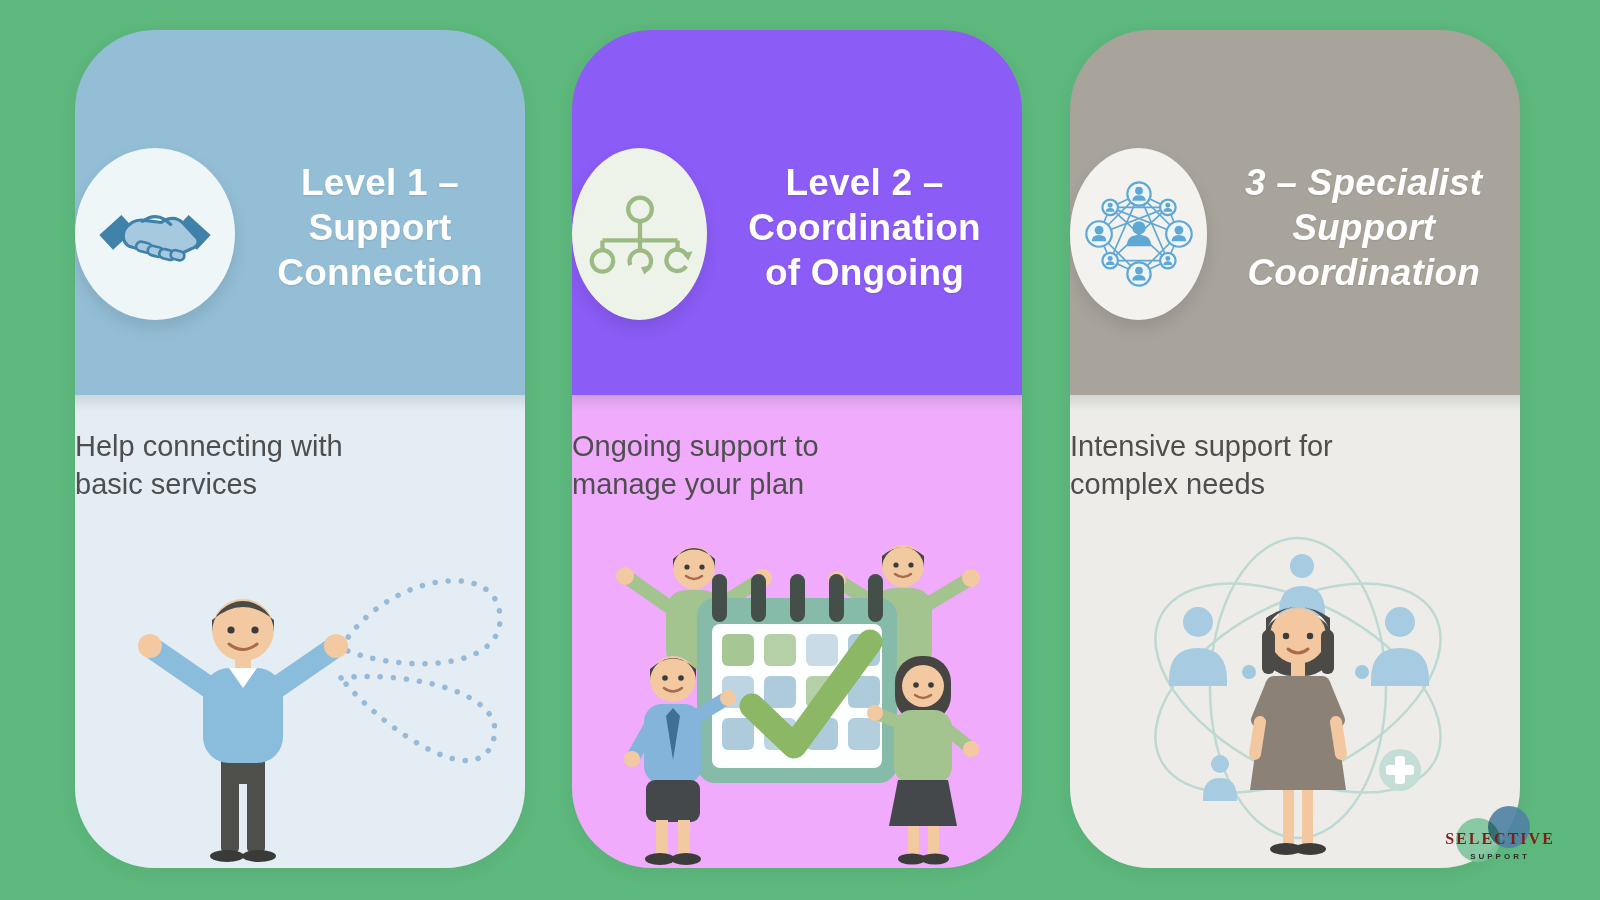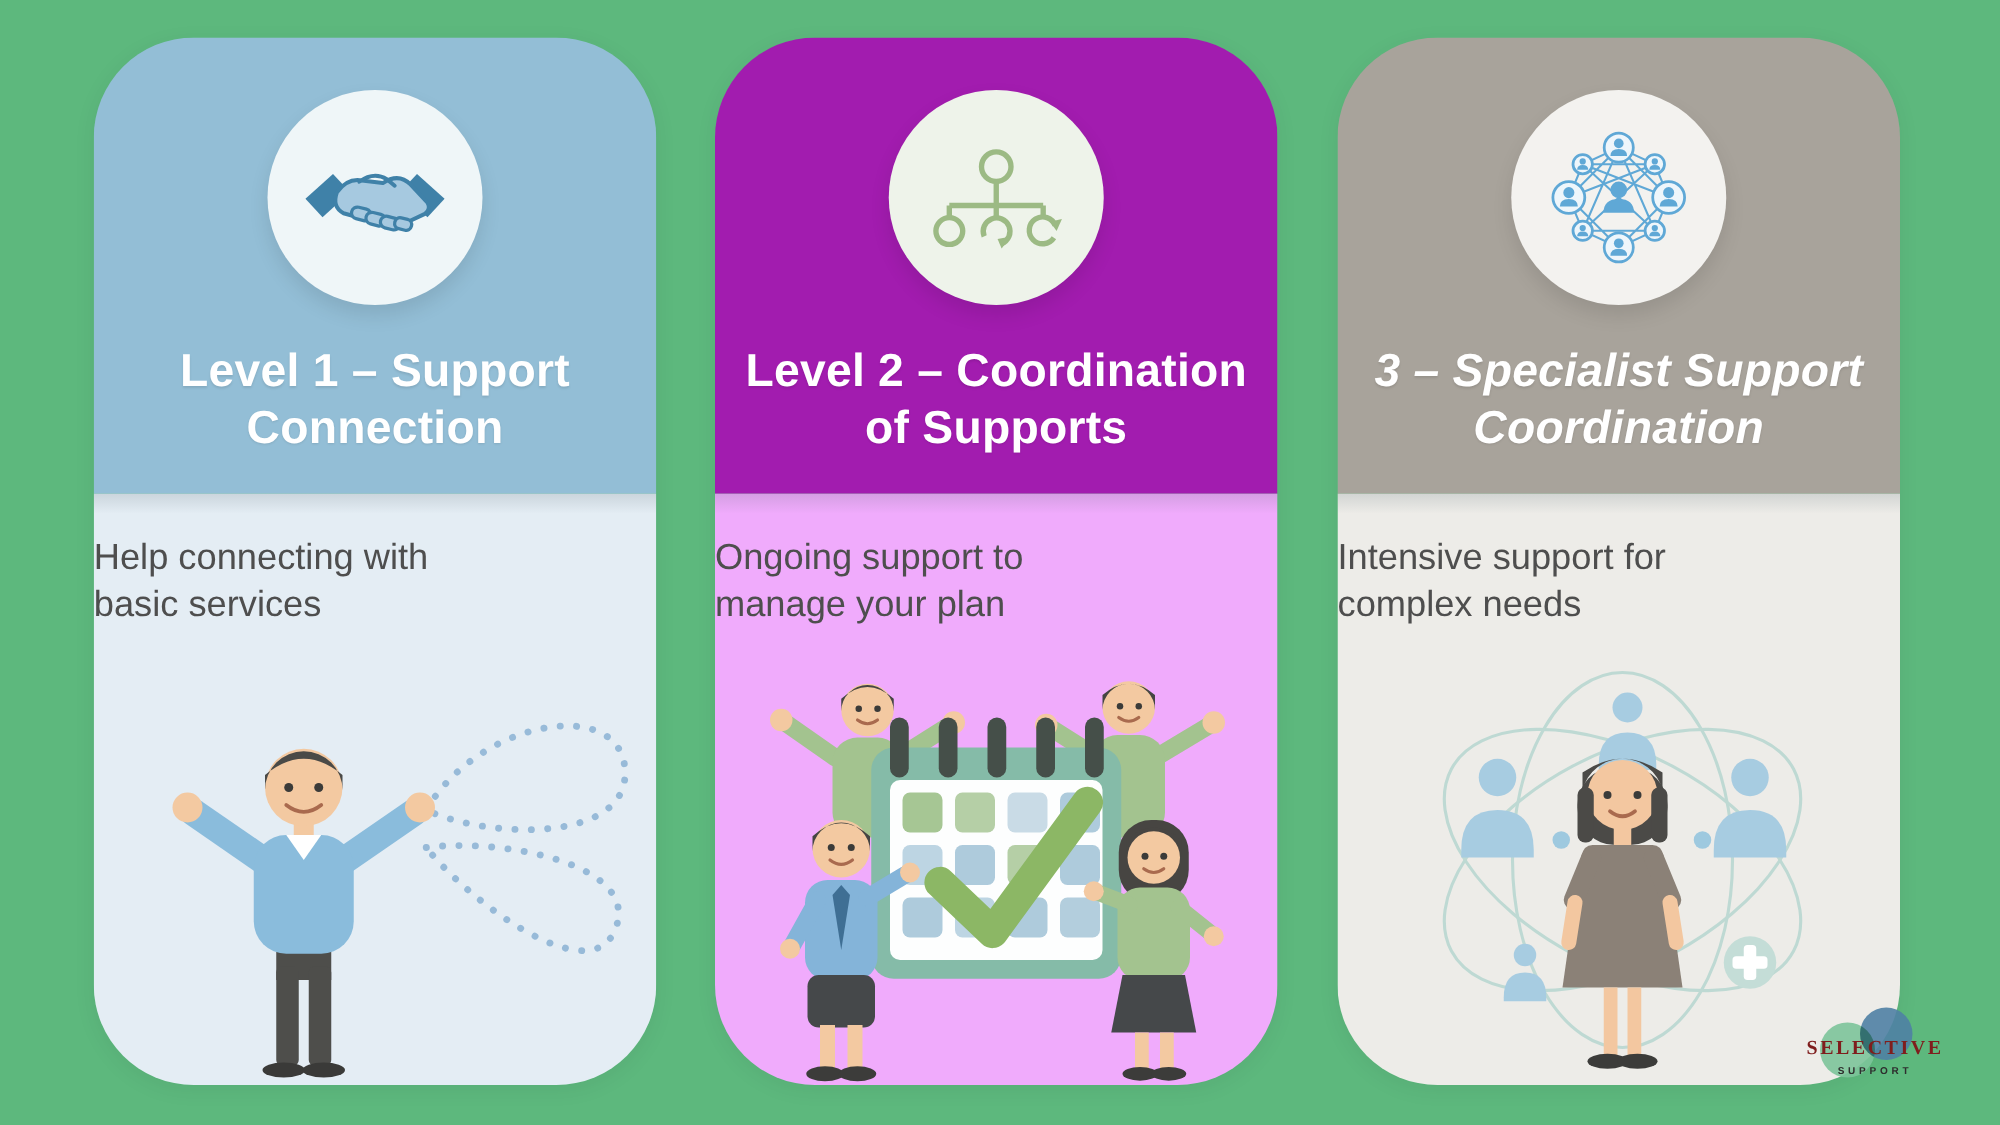--- a/index.html
+++ b/index.html
@@ -7,21 +7,21 @@
     position:relative;width:1600px;height:900px;overflow:hidden;
     background:#5db87d;
     font-family:"Liberation Sans",sans-serif;
   }
   .card{
     position:absolute;top:30px;width:450px;height:838px;
     border-radius:80px;overflow:hidden;
     box-shadow:0 4px 18px rgba(0,0,0,0.06);
   }
   .card-header{
-    height:365px;display:flex;flex-direction:column;align-items:center;
+    height:365px;display:flex;flex-direction:row;align-items:center;
   }
   .icon-circle{
     width:172px;height:172px;border-radius:50%;margin-top:42px;
     display:flex;align-items:center;justify-content:center;
     box-shadow:0 8px 16px rgba(0,0,0,0.10);
   }
   .card-title{
     margin-top:30px;font-size:37px;font-weight:bold;color:#ffffff;
     text-align:center;line-height:1.22;letter-spacing:0.2px;
     text-shadow:0 1px 2px rgba(0,0,0,0.10);
@@ -109,37 +109,37 @@
           <path d="M137,114 A31,31 0 0 1 199,114 L199,102 Q168,76 137,102 Z" fill="#4a4a47"></path>
           <circle cx="156" cy="112" r="3.6" fill="#3b3b39"></circle>
           <circle cx="180" cy="112" r="3.6" fill="#3b3b39"></circle>
           <path d="M154,126 Q168,137 182,126" fill="none" stroke="#a96a4e" stroke-width="3" stroke-linecap="round"></path>
         </g>
       </svg>
     </div>
   </div>
 
   <div class="card" style="left:572px;">
-    <div class="card-header" style="background: #a21caf;">
+    <div class="card-header" style="background: #8b5cf6;">
       <div class="icon-circle" style="background: rgb(238, 243, 234);">
         <svg width="118" height="118" viewBox="0 0 220 160">
           <g fill="none" stroke="#9cba84" stroke-width="8">
             <circle cx="110" cy="34" r="22"></circle>
             <path d="M110,56 L110,92 M40,92 L180,92 M40,92 L40,108 M110,92 L110,108 M180,92 L180,108"></path>
             <circle cx="40" cy="130" r="20"></circle>
             <path d="M92,138 A20,20 0 1 1 118,149"></path>
             <path d="M198,122 A20,20 0 1 0 196,140"></path>
           </g>
           <polygon points="112,142 132,138 118,156" fill="#9cba84"></polygon>
           <polygon points="190,116 208,112 200,130" fill="#9cba84"></polygon>
         </svg>
       </div>
       <div class="card-title">
         <div>Level 2 – Coordination</div>
-        <div>of Supports</div>
+        <div>of Ongoing</div>
       </div>
     </div>
     <div class="card-body" style="background: #f0abfc;">
       <div class="card-subtitle">
         <div>Ongoing support to</div>
         <div>manage your plan</div>
       </div>
       <svg class="illustration" width="450" height="340" viewBox="0 0 450 340">
 
         <g>

